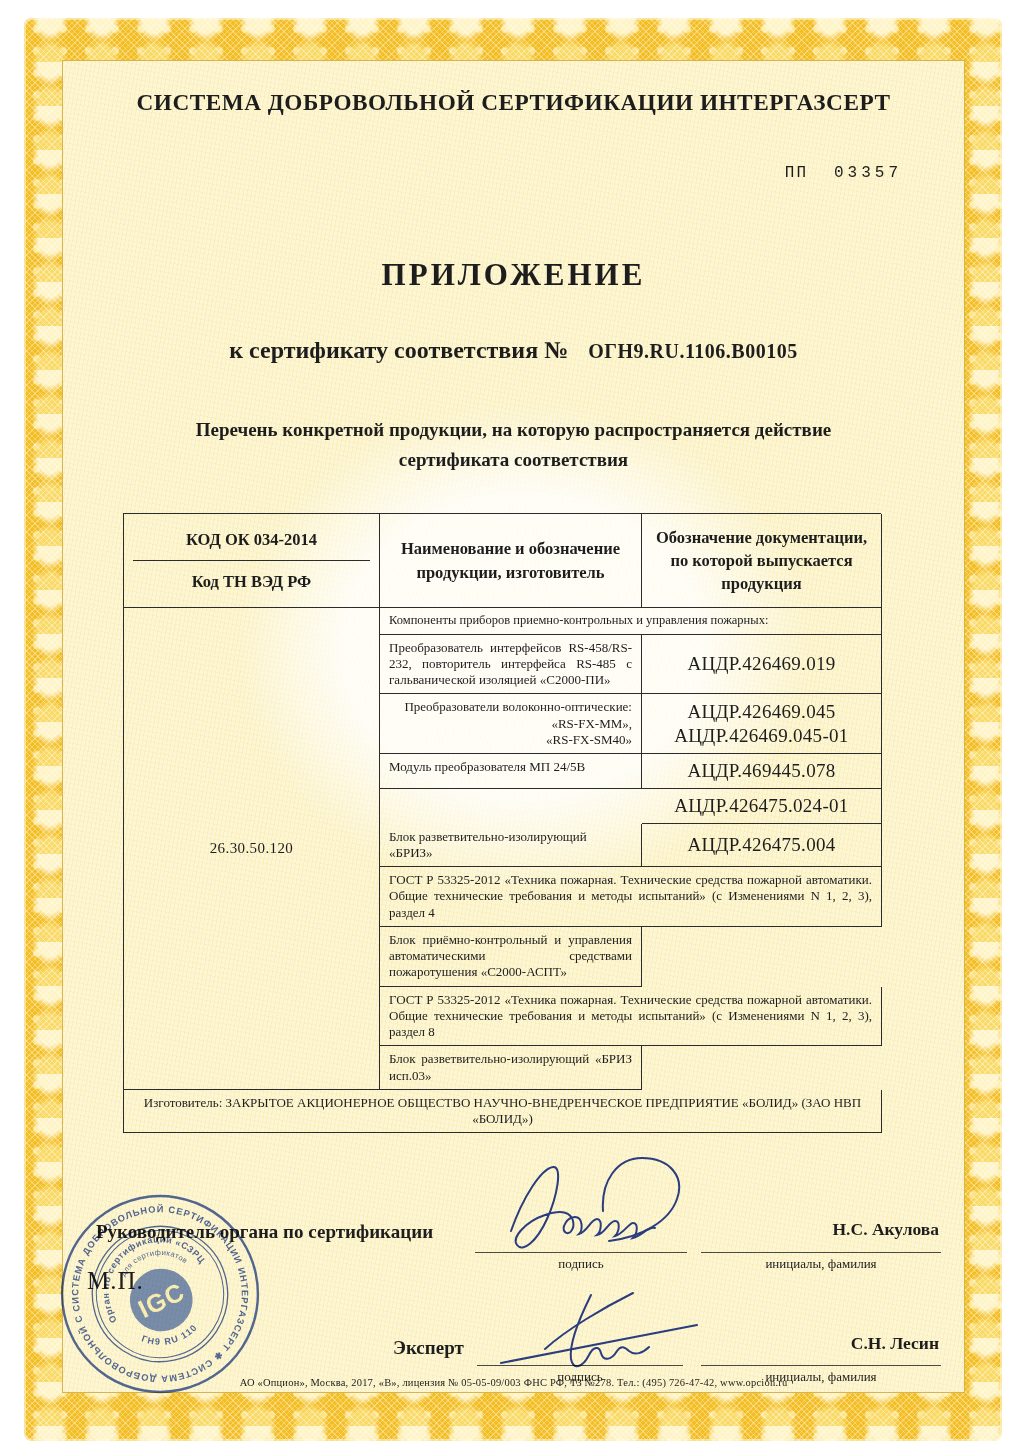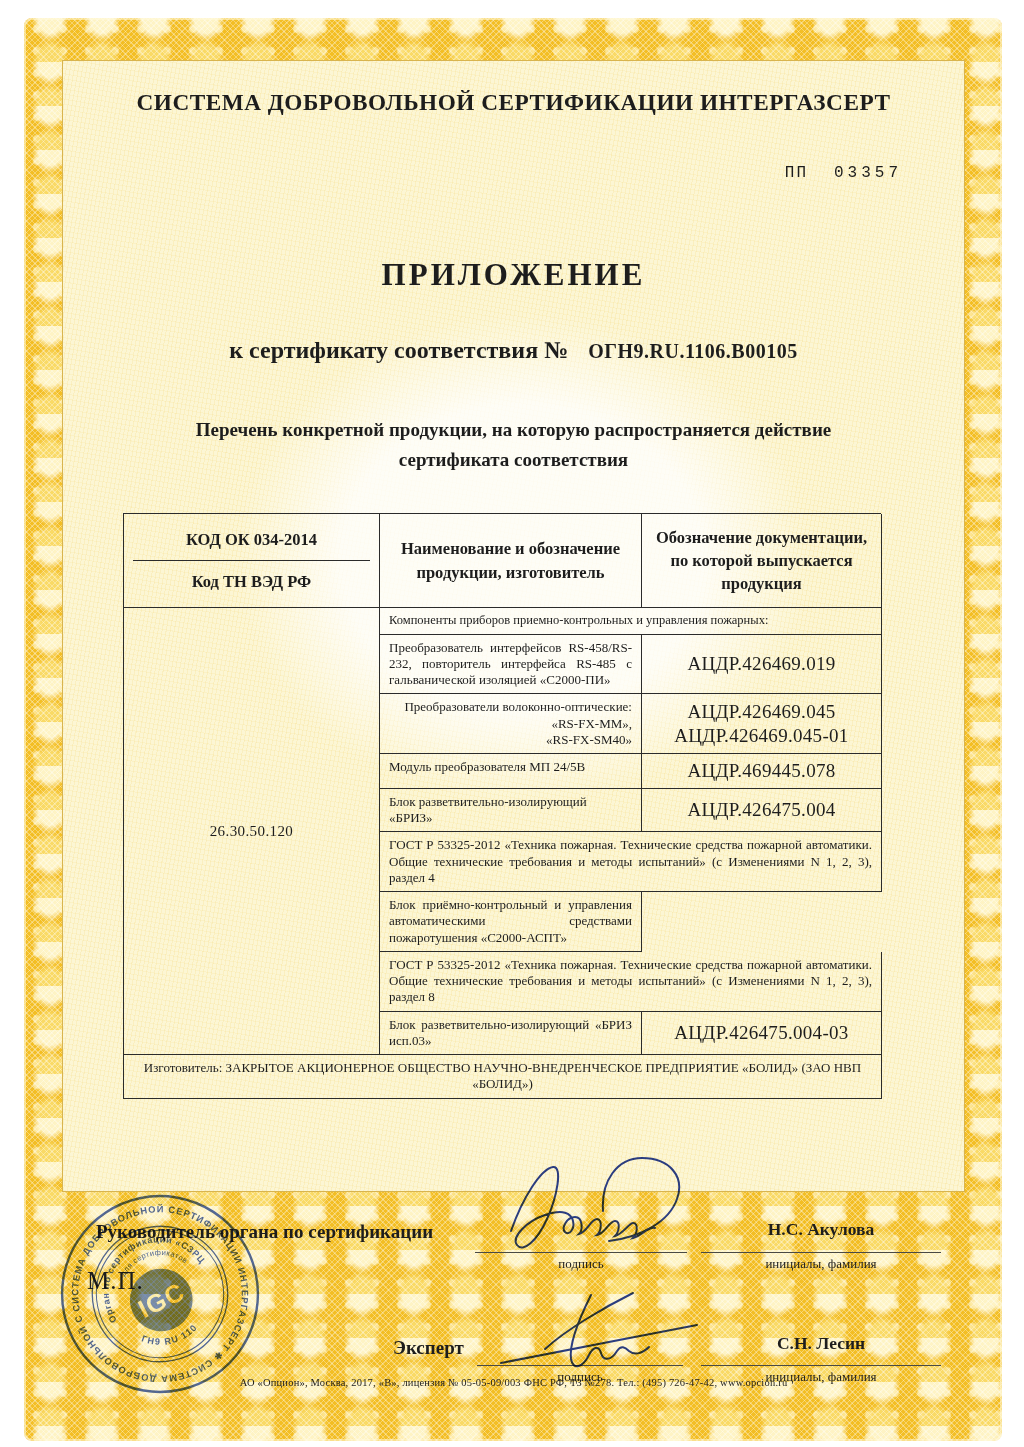--- a/index.html
+++ b/index.html
@@ -17,21 +17,21 @@
       repeating-linear-gradient(-45deg, rgba(255,255,255,.32) 0 1px, rgba(255,255,255,0) 1px 4px),
       radial-gradient(ellipse 26px 34px at 50% 0%, rgba(255,246,205,.95) 0 45%, rgba(255,246,205,0) 70%),
       radial-gradient(ellipse 26px 34px at 50% 100%, rgba(250,219,105,.95) 0 45%, rgba(250,219,105,0) 70%),
       radial-gradient(circle 7px at 50% 50%, rgba(255,240,180,.8) 0 45%, rgba(255,240,180,0) 70%);
     background-size:auto,auto,52px 44px,52px 44px,26px 22px;
     border-radius:8px;
     box-shadow:inset 0 0 0 2px rgba(255,250,220,.55);
   }
   
   .page{
-    position:absolute;left:62px;top:60px;width:903px;height:1132px;
+    position:absolute;left:62px;top:60px;width:903px;height:1333px;
     background-color:#fcf6d4;
     background-image:
       radial-gradient(ellipse 400px 340px at 51% 44%, rgba(255,255,255,.8) 0 45%, rgba(255,255,255,0) 72%),
       repeating-linear-gradient(100deg, rgba(242,205,90,.17) 0 1px, rgba(0,0,0,0) 1px 4px),
       repeating-linear-gradient(10deg, rgba(242,205,90,.12) 0 1px, rgba(0,0,0,0) 1px 5px);
     border:1px solid #d8b44e;
     box-sizing:border-box;
   }
   .abs{position:absolute;}
   .center{left:0;width:100%;text-align:center;}
@@ -66,21 +66,21 @@
   .name-cell{text-align:justify;}
   .doc-cell{display:flex;align-items:center;justify-content:center;text-align:center;
     font-size:19px;letter-spacing:.3px;}
   .std-cell{text-align:justify;padding:7px 10px 12px;}
   .manuf-cell{padding:7px 10px 14px;font-size:13px;}
 
   
   .sig-label{font-size:19px;font-weight:700;}
   .sig-line{border-top:1.5px solid #4a4a44;height:0;}
   .sig-caption{font-size:13px;text-align:center;}
-  .sig-name{font-size:17.5px;font-weight:700;text-align:center;}
+  .sig-name{font-size:17.5px;font-weight:700;text-align:right;}
   .mp{left:24px;top:1206px;font-size:25px;letter-spacing:1px;}
   .stamp{left:-10px;top:1126px;width:214px;height:214px;transform:rotate(-12deg);
     mix-blend-mode:multiply;opacity:.88;}
   .sig-svg{mix-blend-mode:multiply;}
   .footer{top:1316px;font-size:10.5px;letter-spacing:.2px;}
 </style>
 </head>
 <body>
 
 <div class="frame"></div>
@@ -118,33 +118,33 @@
 
     <div class="cell name-cell pre" style="grid-column:2;grid-row:4;text-align:right;">Преобразователи волоконно-оптические:
 «RS-FX-MM»,
 «RS-FX-SM40»</div>
     <div class="cell doc-cell pre" style="grid-column:3;grid-row:4;">АЦДР.426469.045
 АЦДР.426469.045-01</div>
 
     <div class="cell name-cell" style="grid-column:2;grid-row:5;">Модуль преобразователя МП 24/5В</div>
     <div class="cell doc-cell" style="grid-column:3;grid-row:5;">АЦДР.469445.078</div>
 
+    <div class="cell doc-cell" style="grid-column:3;grid-row:6;">АЦДР.426475.024-01</div>
 
     <div class="cell name-cell pre" style="grid-column:2;grid-row:7;text-align:left;">Блок разветвительно-изолирующий
 «БРИЗ»</div>
     <div class="cell doc-cell" style="grid-column:3;grid-row:7;">АЦДР.426475.004</div>
 
     <div class="cell std-cell" style="grid-column:2/4;grid-row:8;">ГОСТ Р 53325-2012 «Техника пожарная. Технические средства пожарной автоматики. Общие технические требования и методы испытаний» (с Изменениями N 1, 2, 3), раздел 4</div>
 
     <div class="cell name-cell" style="grid-column:2;grid-row:9;">Блок приёмно-контрольный и управления автоматическими средствами пожаротушения «С2000-АСПТ»</div>
 
     <div class="cell std-cell" style="grid-column:2/4;grid-row:10;">ГОСТ Р 53325-2012 «Техника пожарная. Технические средства пожарной автоматики. Общие технические требования и методы испытаний» (с Изменениями N 1, 2, 3), раздел 8</div>
 
     <div class="cell name-cell" style="grid-column:2;grid-row:11;">Блок разветвительно-изолирующий «БРИЗ исп.03»</div>
-    <div class="cell doc-cell" style="grid-column:3;grid-row:11;">АЦДР.426475.004-03</div>
 
     <div class="cell manuf-cell" style="grid-column:1/4;grid-row:12;text-align:center;">Изготовитель: ЗАКРЫТОЕ АКЦИОНЕРНОЕ ОБЩЕСТВО НАУЧНО-ВНЕДРЕНЧЕСКОЕ ПРЕДПРИЯТИЕ «БОЛИД» (ЗАО НВП «БОЛИД»)</div>
   </div>
 
   <div class="abs sig-label" style="left:33px;top:1160px;">Руководитель органа по сертификации</div>
   <div class="abs sig-line" style="left:412px;top:1191px;width:212px;"></div>
   <div class="abs sig-caption" style="left:412px;top:1195px;width:212px;">подпись</div>
   <div class="abs sig-name" style="left:640px;top:1158px;width:236px;">Н.С. Акулова</div>
   <div class="abs sig-line" style="left:638px;top:1191px;width:240px;"></div>
   <div class="abs sig-caption" style="left:638px;top:1195px;width:240px;">инициалы, фамилия</div>

